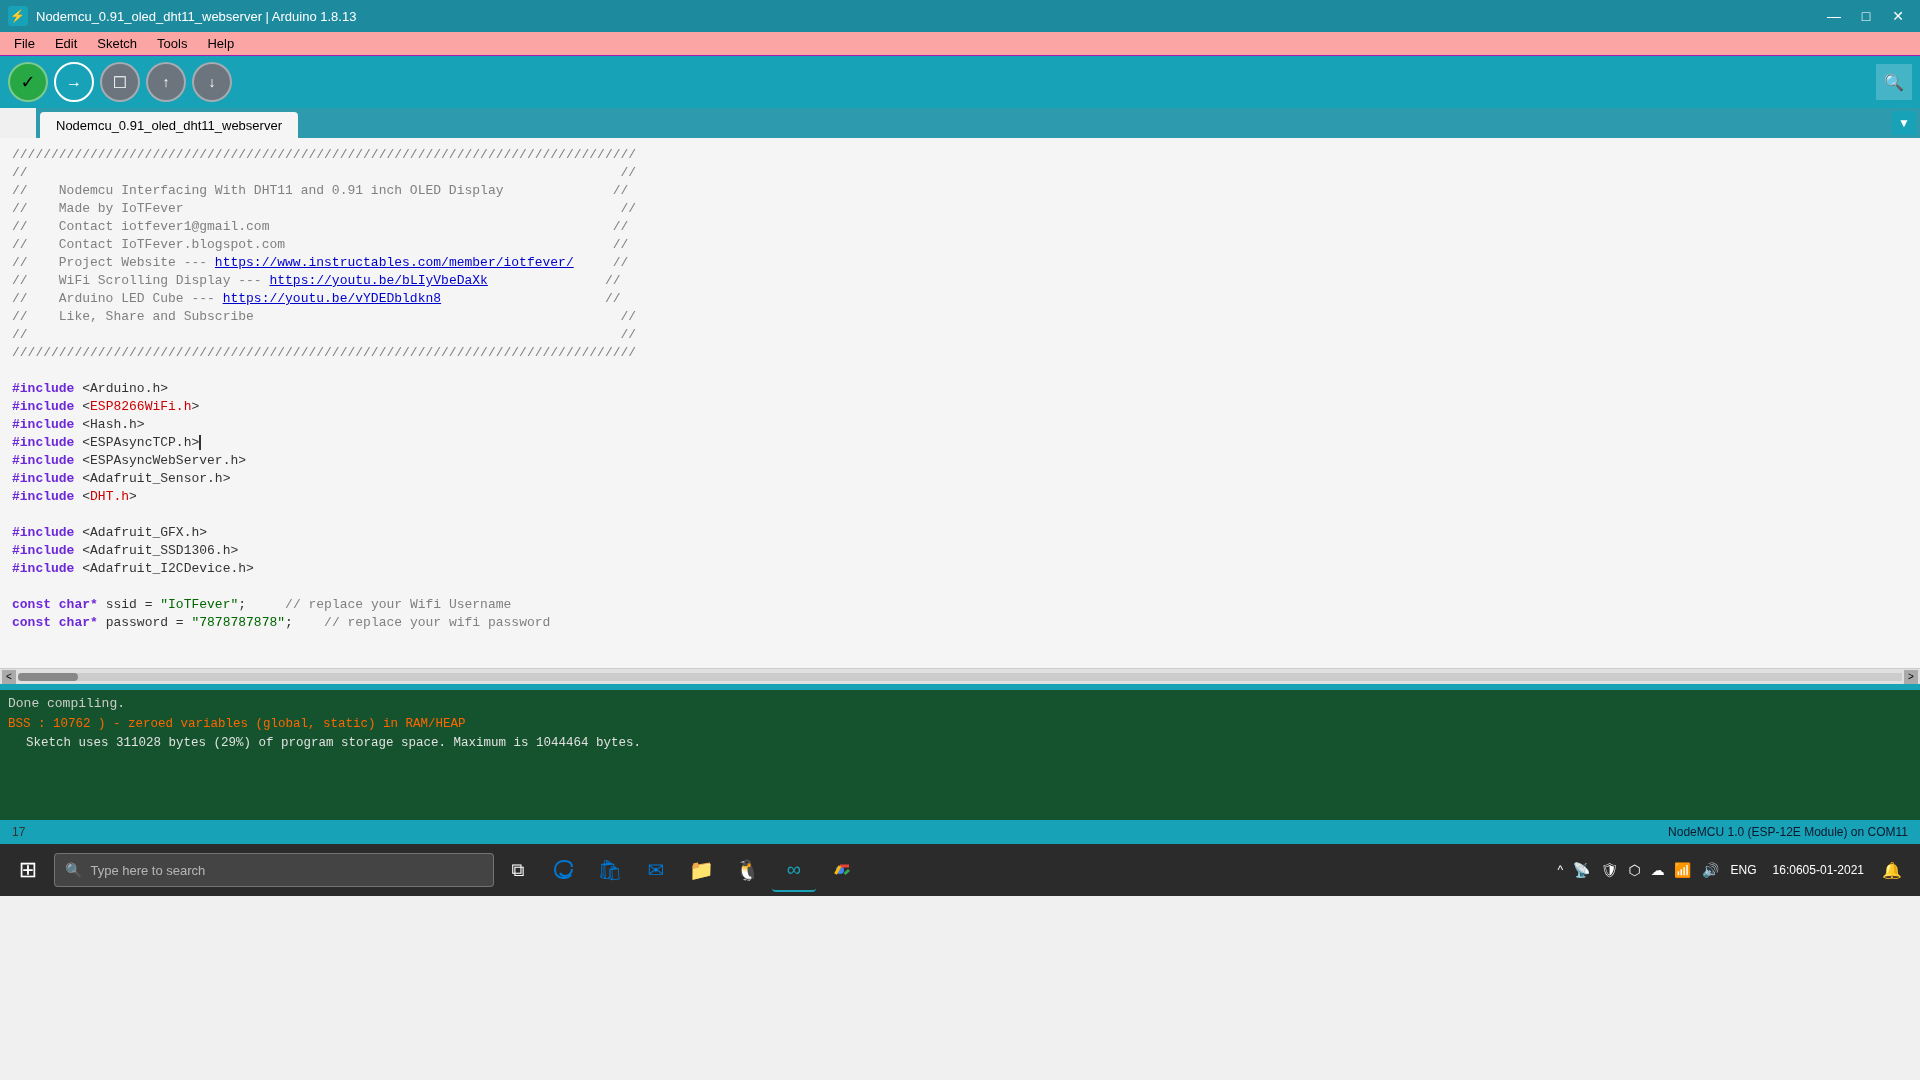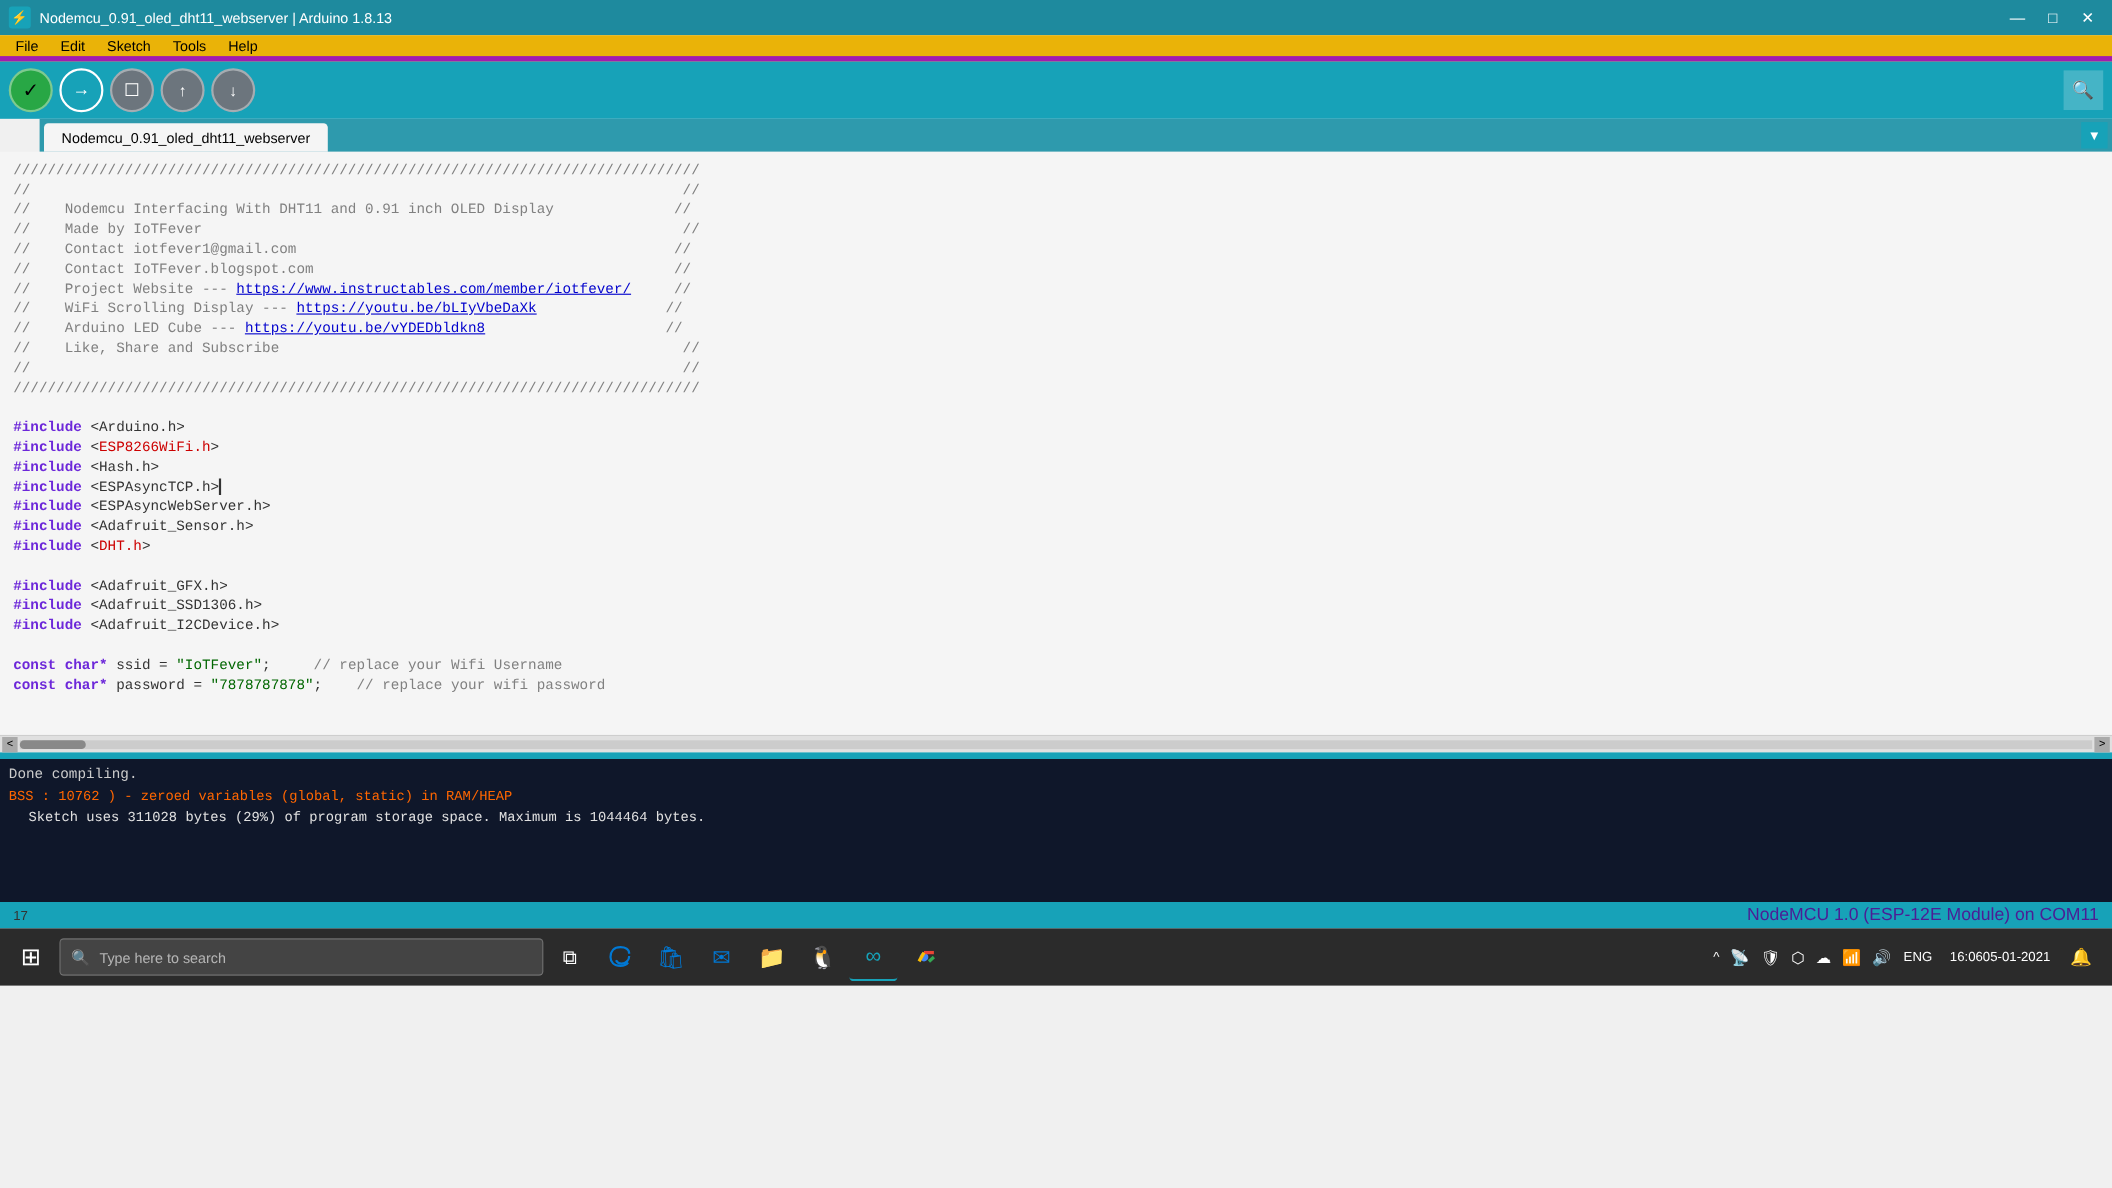--- a/index.html
+++ b/index.html
@@ -40,26 +40,26 @@
       background: transparent;
       border: none;
       color: white;
       font-size: 14px;
       cursor: pointer;
       display: flex; align-items: center; justify-content: center;
     }
 
     
     #menu-bar {
-      background: #eab308;
+      background: #fca5a5;
       height: 24px;
       display: flex;
       align-items: center;
       padding: 0 4px;
-      border-bottom: 5px solid #a21caf;
+      border-bottom: 1px solid #a21caf;
     }
     .menu-item {
       padding: 2px 10px;
       font-size: 13px;
       cursor: pointer;
       color: #000;
     }
 
     
     #toolbar {
@@ -162,21 +162,21 @@
     #scroll-right { width: 14px; height: 14px; background: #aaa; display: flex; align-items: center; justify-content: center; font-size: 10px; cursor: pointer; }
 
     
     #divider-bar {
       height: 6px;
       background: #17a2b8;
     }
 
     
     #console-area {
-      background: #0f172a;
+      background: #14532d;
       height: 130px;
       font-family: 'Courier New', Courier, monospace;
       font-size: 12.5px;
       line-height: 19px;
       padding: 4px 8px;
       color: #ccc;
       overflow: hidden;
     }
     .console-line-orange { color: #ff6600; }
     .console-line-white { color: #e0e0e0; margin-left: 18px; }
@@ -189,22 +189,22 @@
       align-items: center;
       padding: 0 12px;
       font-size: 12px;
       color: #333;
     }
     #line-number {
       color: #333;
     }
     #status-right {
       margin-left: auto;
-      color: #4c1d95;
-      font-size: 16px;
+      color: #0f172a;
+      font-size: 12px;
     }
 
     
     #taskbar {
       height: 52px;
       background: rgba(32,32,32,0.95);
       display: flex;
       align-items: center;
       padding: 0 4px;
       gap: 2px;

